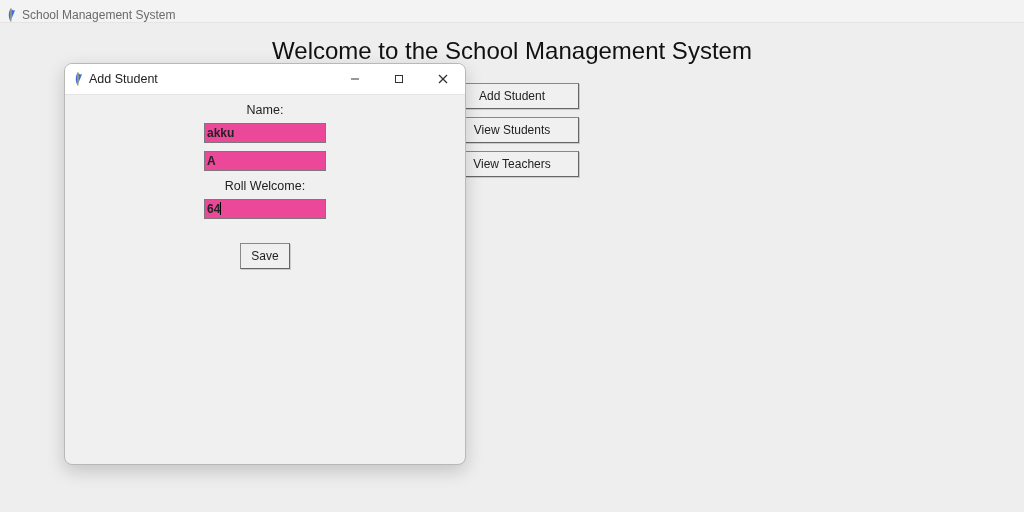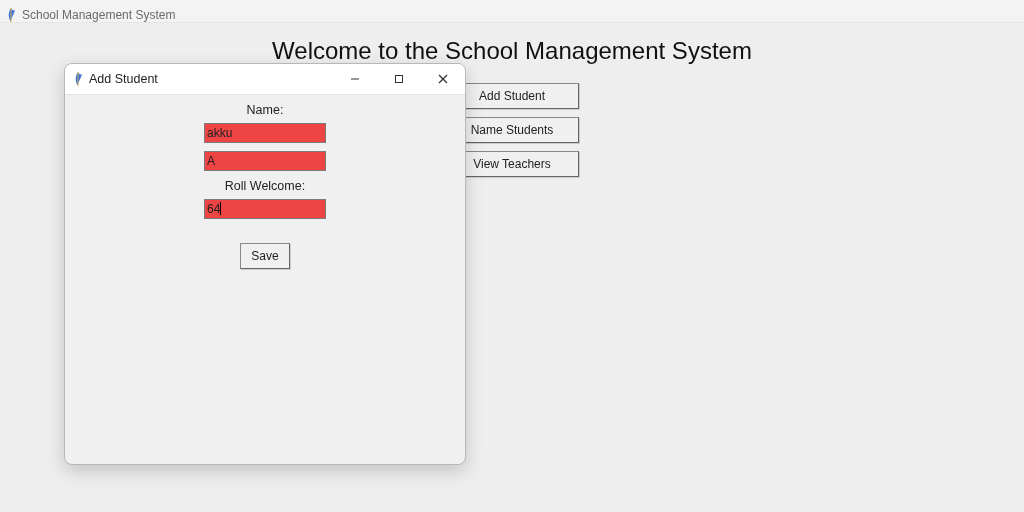--- a/index.html
+++ b/index.html
@@ -118,29 +118,30 @@
   .form-label {
     font-size: 12.5px;
     color: #222;
     margin-top: 8px;
     margin-bottom: 6px;
   }
   .tk-entry {
     width: 116px;
     height: 18px;
     margin: 0 auto 8px auto;
-    background: #ef4444;
+    background: #ec4899;
     border: 1px solid #7a7a7a;
     text-align: left;
     padding: 0 2px;
     font-size: 12px;
     line-height: 18px;
     position: relative;
     overflow: hidden;
     white-space: nowrap;
+    font-weight: bold;
   }
   .caret::after {
     content: "";
     display: inline-block;
     width: 1px;
     height: 13px;
     background: #000;
     vertical-align: -2px;
     margin-left: 0;
   }
@@ -172,21 +173,21 @@
   </span>
   <span>School Management System</span>
 </div>
 
 <div class="workspace">
 
   <div class="main-content">
     <div class="welcome">Welcome to the School Management System</div>
     <div class="btn-stack">
       <div class="tk-button">Add Student</div>
-      <div class="tk-button">Name Students</div>
+      <div class="tk-button">View Students</div>
       <div class="tk-button">View Teachers</div>
     </div>
   </div>
 
   <div class="child-window">
     <div class="child-titlebar">
       <span class="feather">
         <svg viewBox="0 0 10 14" width="10" height="14">
           <path d="M5 0 C2 4 2 10 5 14 C5 10 8 6 9 2 C7 3 6 2 5 0 Z" fill="#3b6fd8"></path>
           <path d="M5 0 C5 5 5 10 5 14" stroke="#ffcc33" stroke-width="0.8" fill="none"></path>

